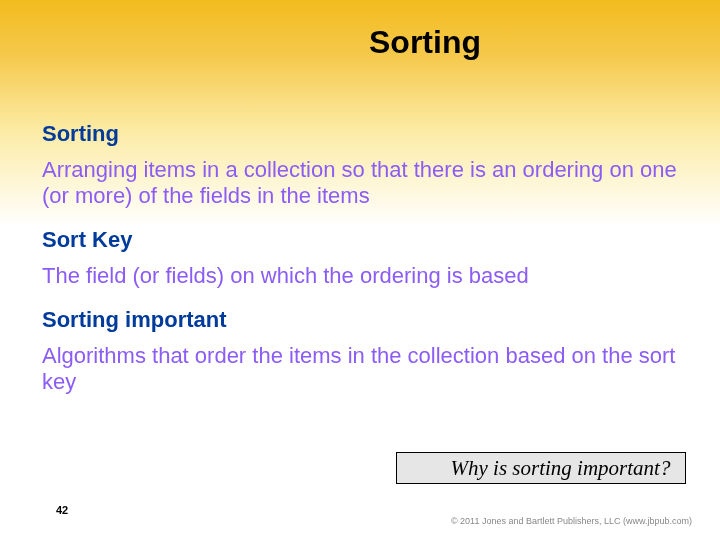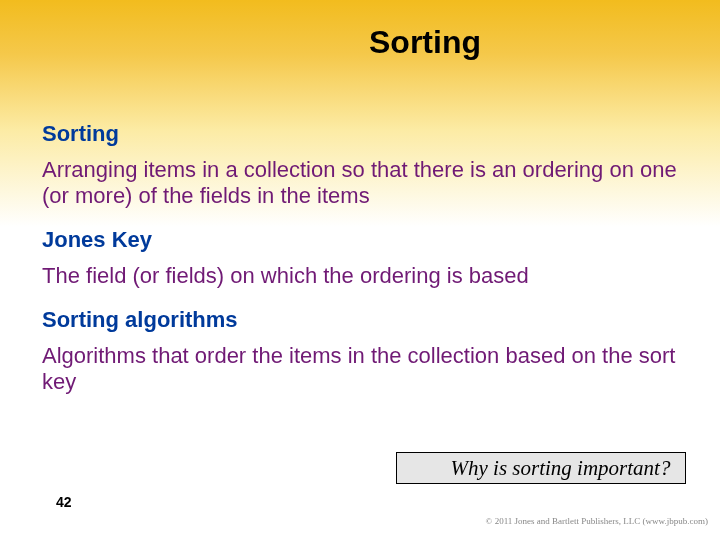--- a/index.html
+++ b/index.html
@@ -26,21 +26,21 @@
   .content {
     padding: 60px 38px 0 42px;
   }
   .term {
     color: #003a9b;
     font-weight: bold;
     font-size: 22px;
     margin-bottom: 10px;
   }
   .def {
-    color: #701a75;
+    color: #8b5cf6;
     font-size: 22px;
     line-height: 1.18;
     margin-bottom: 18px;
   }
   .def.tight { margin-bottom: 30px; }
   .callout {
     position: absolute;
     right: 34px;
     bottom: 56px;
     width: 290px;
@@ -51,47 +51,47 @@
     align-items: center;
     justify-content: center;
     font-family: "Times New Roman", Times, serif;
     font-style: italic;
     font-size: 21px;
     padding-left: 39px;
   }
   .page-num {
     position: absolute;
     left: 56px;
-    bottom: 30px;
-    font-size: 14px;
+    bottom: 24px;
+    font-size: 11px;
     font-weight: bold;
     color: #000;
   }
   .copyright {
     position: absolute;
-    right: 12px;
+    right: 28px;
     bottom: 14px;
     font-size: 9px;
     color: #888;
-    font-family: Liberation Serif, serif;
+    font-family: Liberation Sans, sans-serif;
   }
 </style>
 </head>
 <body>
 
 <div class="title">Sorting</div>
 
 <div class="content">
   <div class="term">Sorting</div>
   <div class="def">Arranging items in a collection so that there is an ordering on one (or more) of the fields in the items</div>
 
-  <div class="term">Jones Key</div>
+  <div class="term">Sort Key</div>
   <div class="def">The field (or fields) on which the ordering is based</div>
 
-  <div class="term">Sorting algorithms</div>
+  <div class="term">Sorting important</div>
   <div class="def tight">Algorithms that order the items in the collection based on the sort key</div>
 </div>
 
 <div class="callout">
   <span>Why is sorting important?</span>
 </div>
 
 <div class="page-num">42</div>
 
 <div class="copyright">© 2011 Jones and Bartlett Publishers, LLC (www.jbpub.com)</div>

